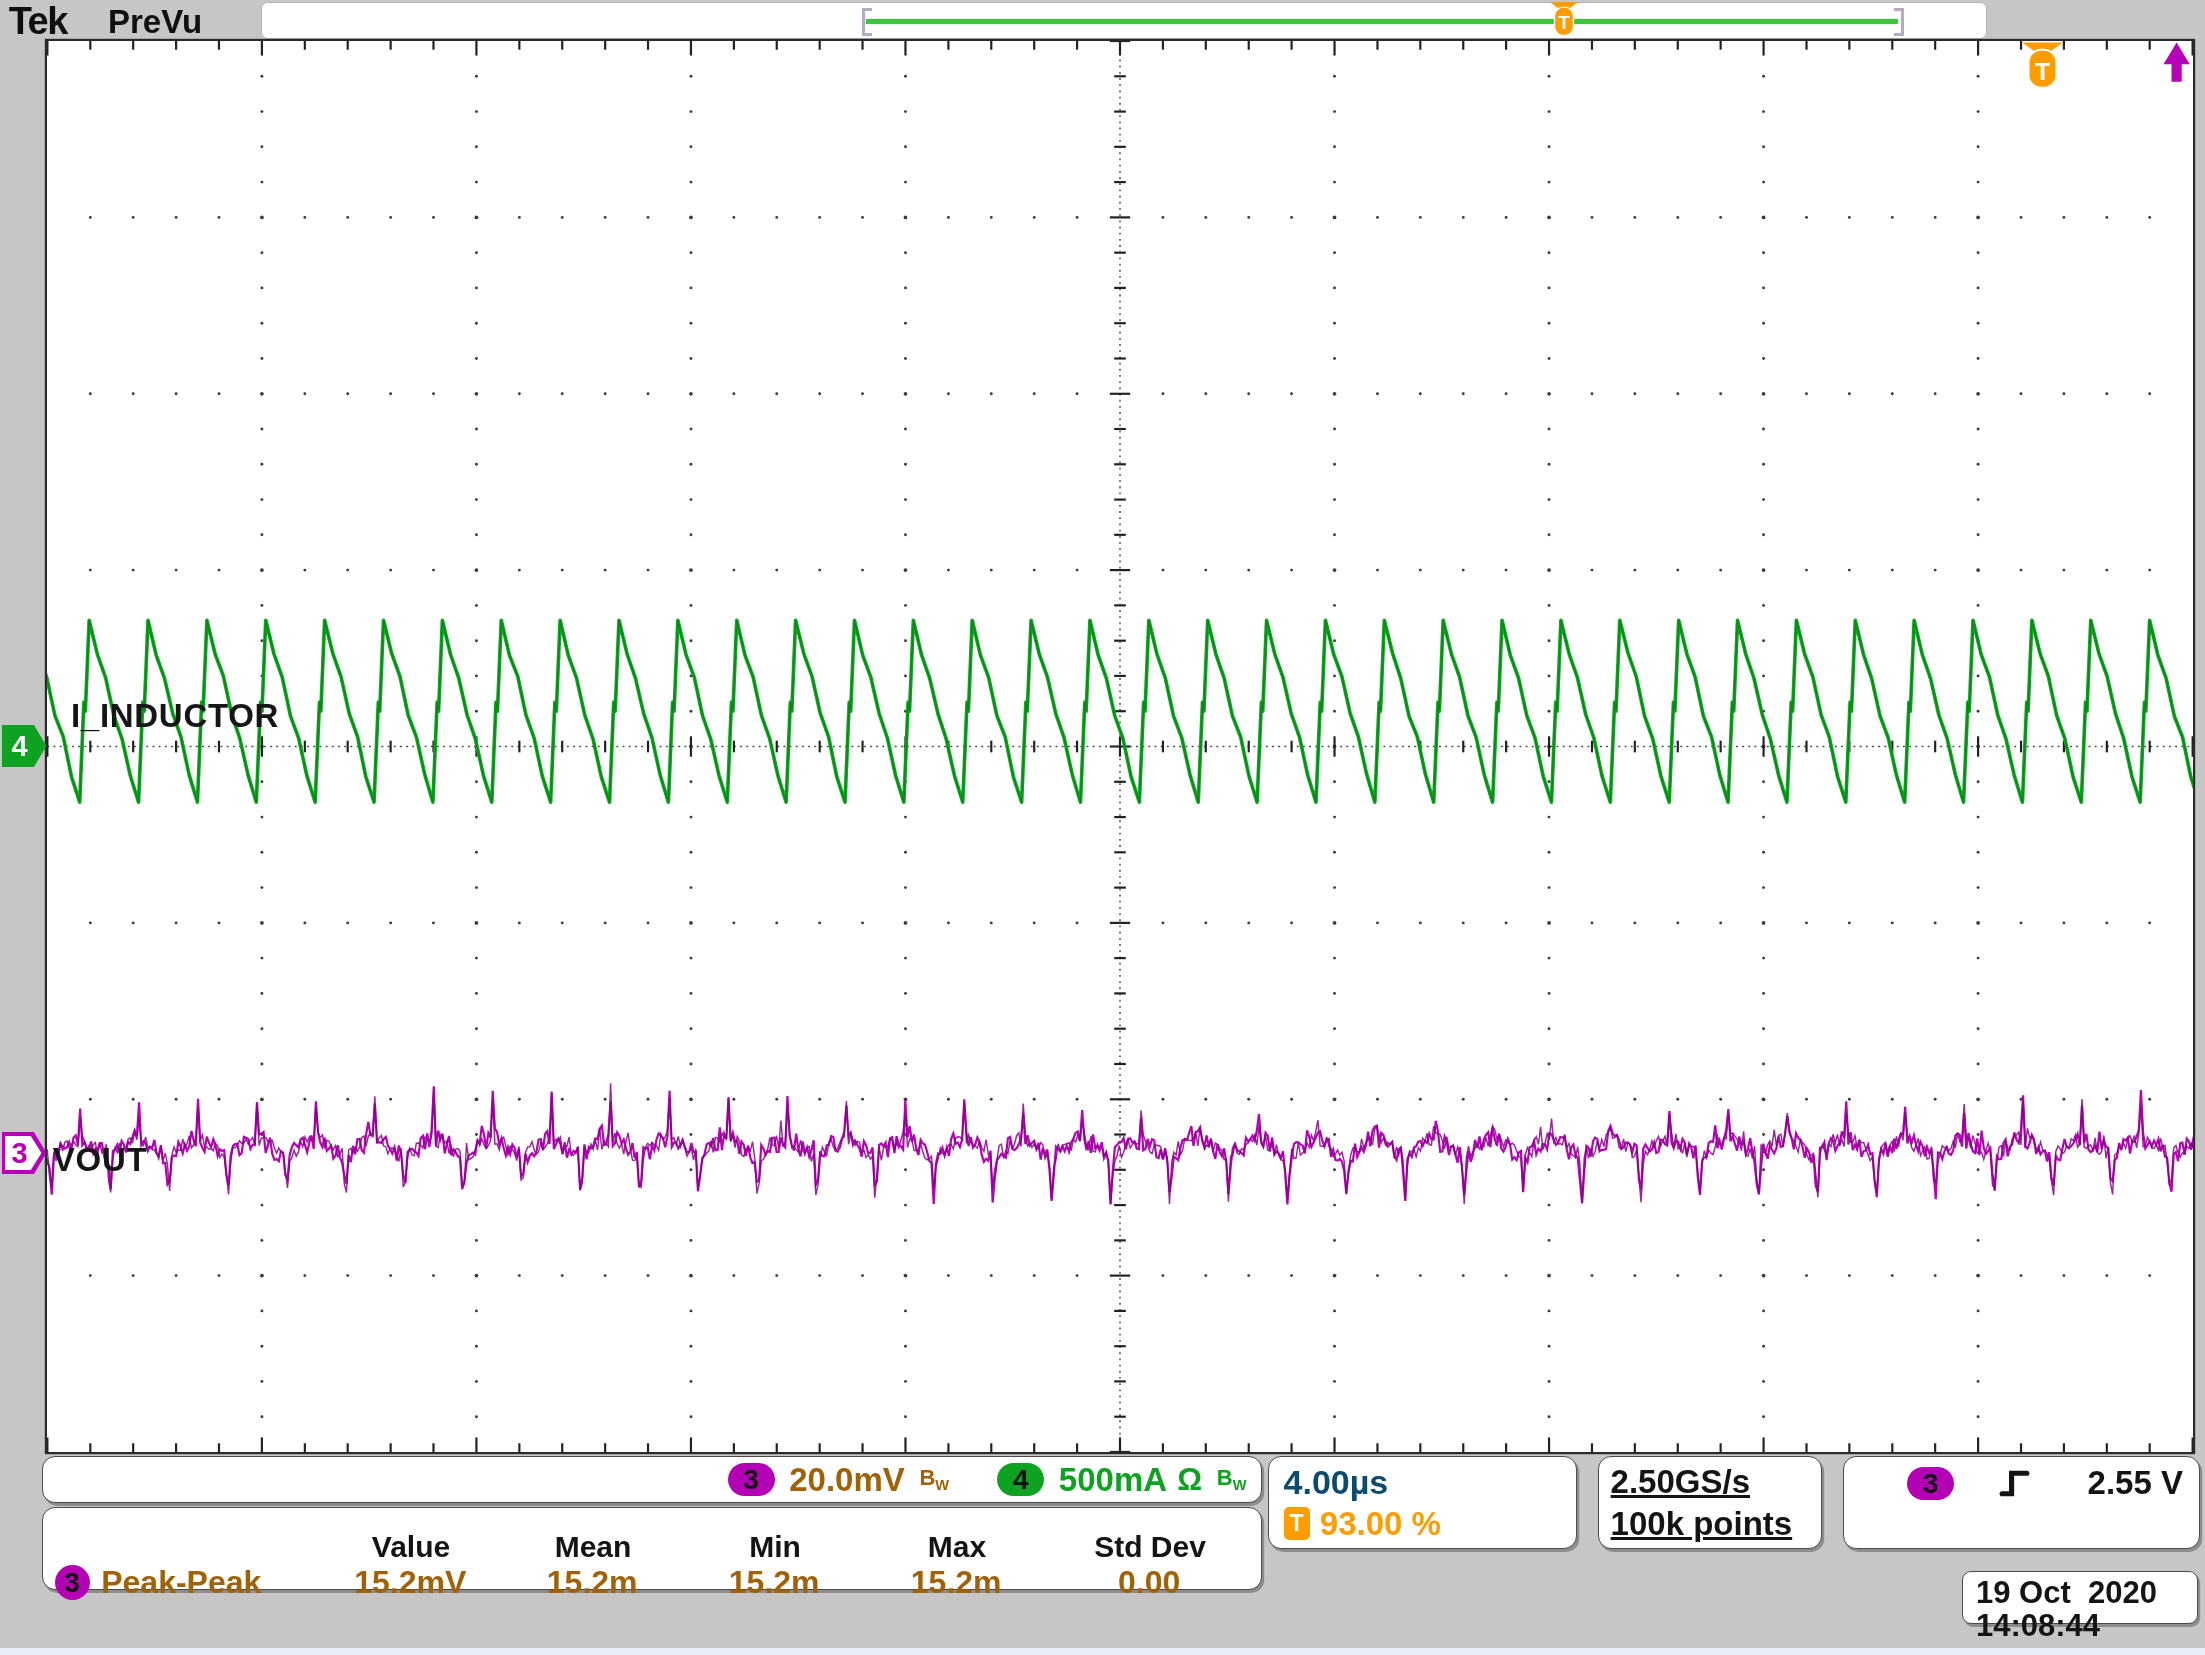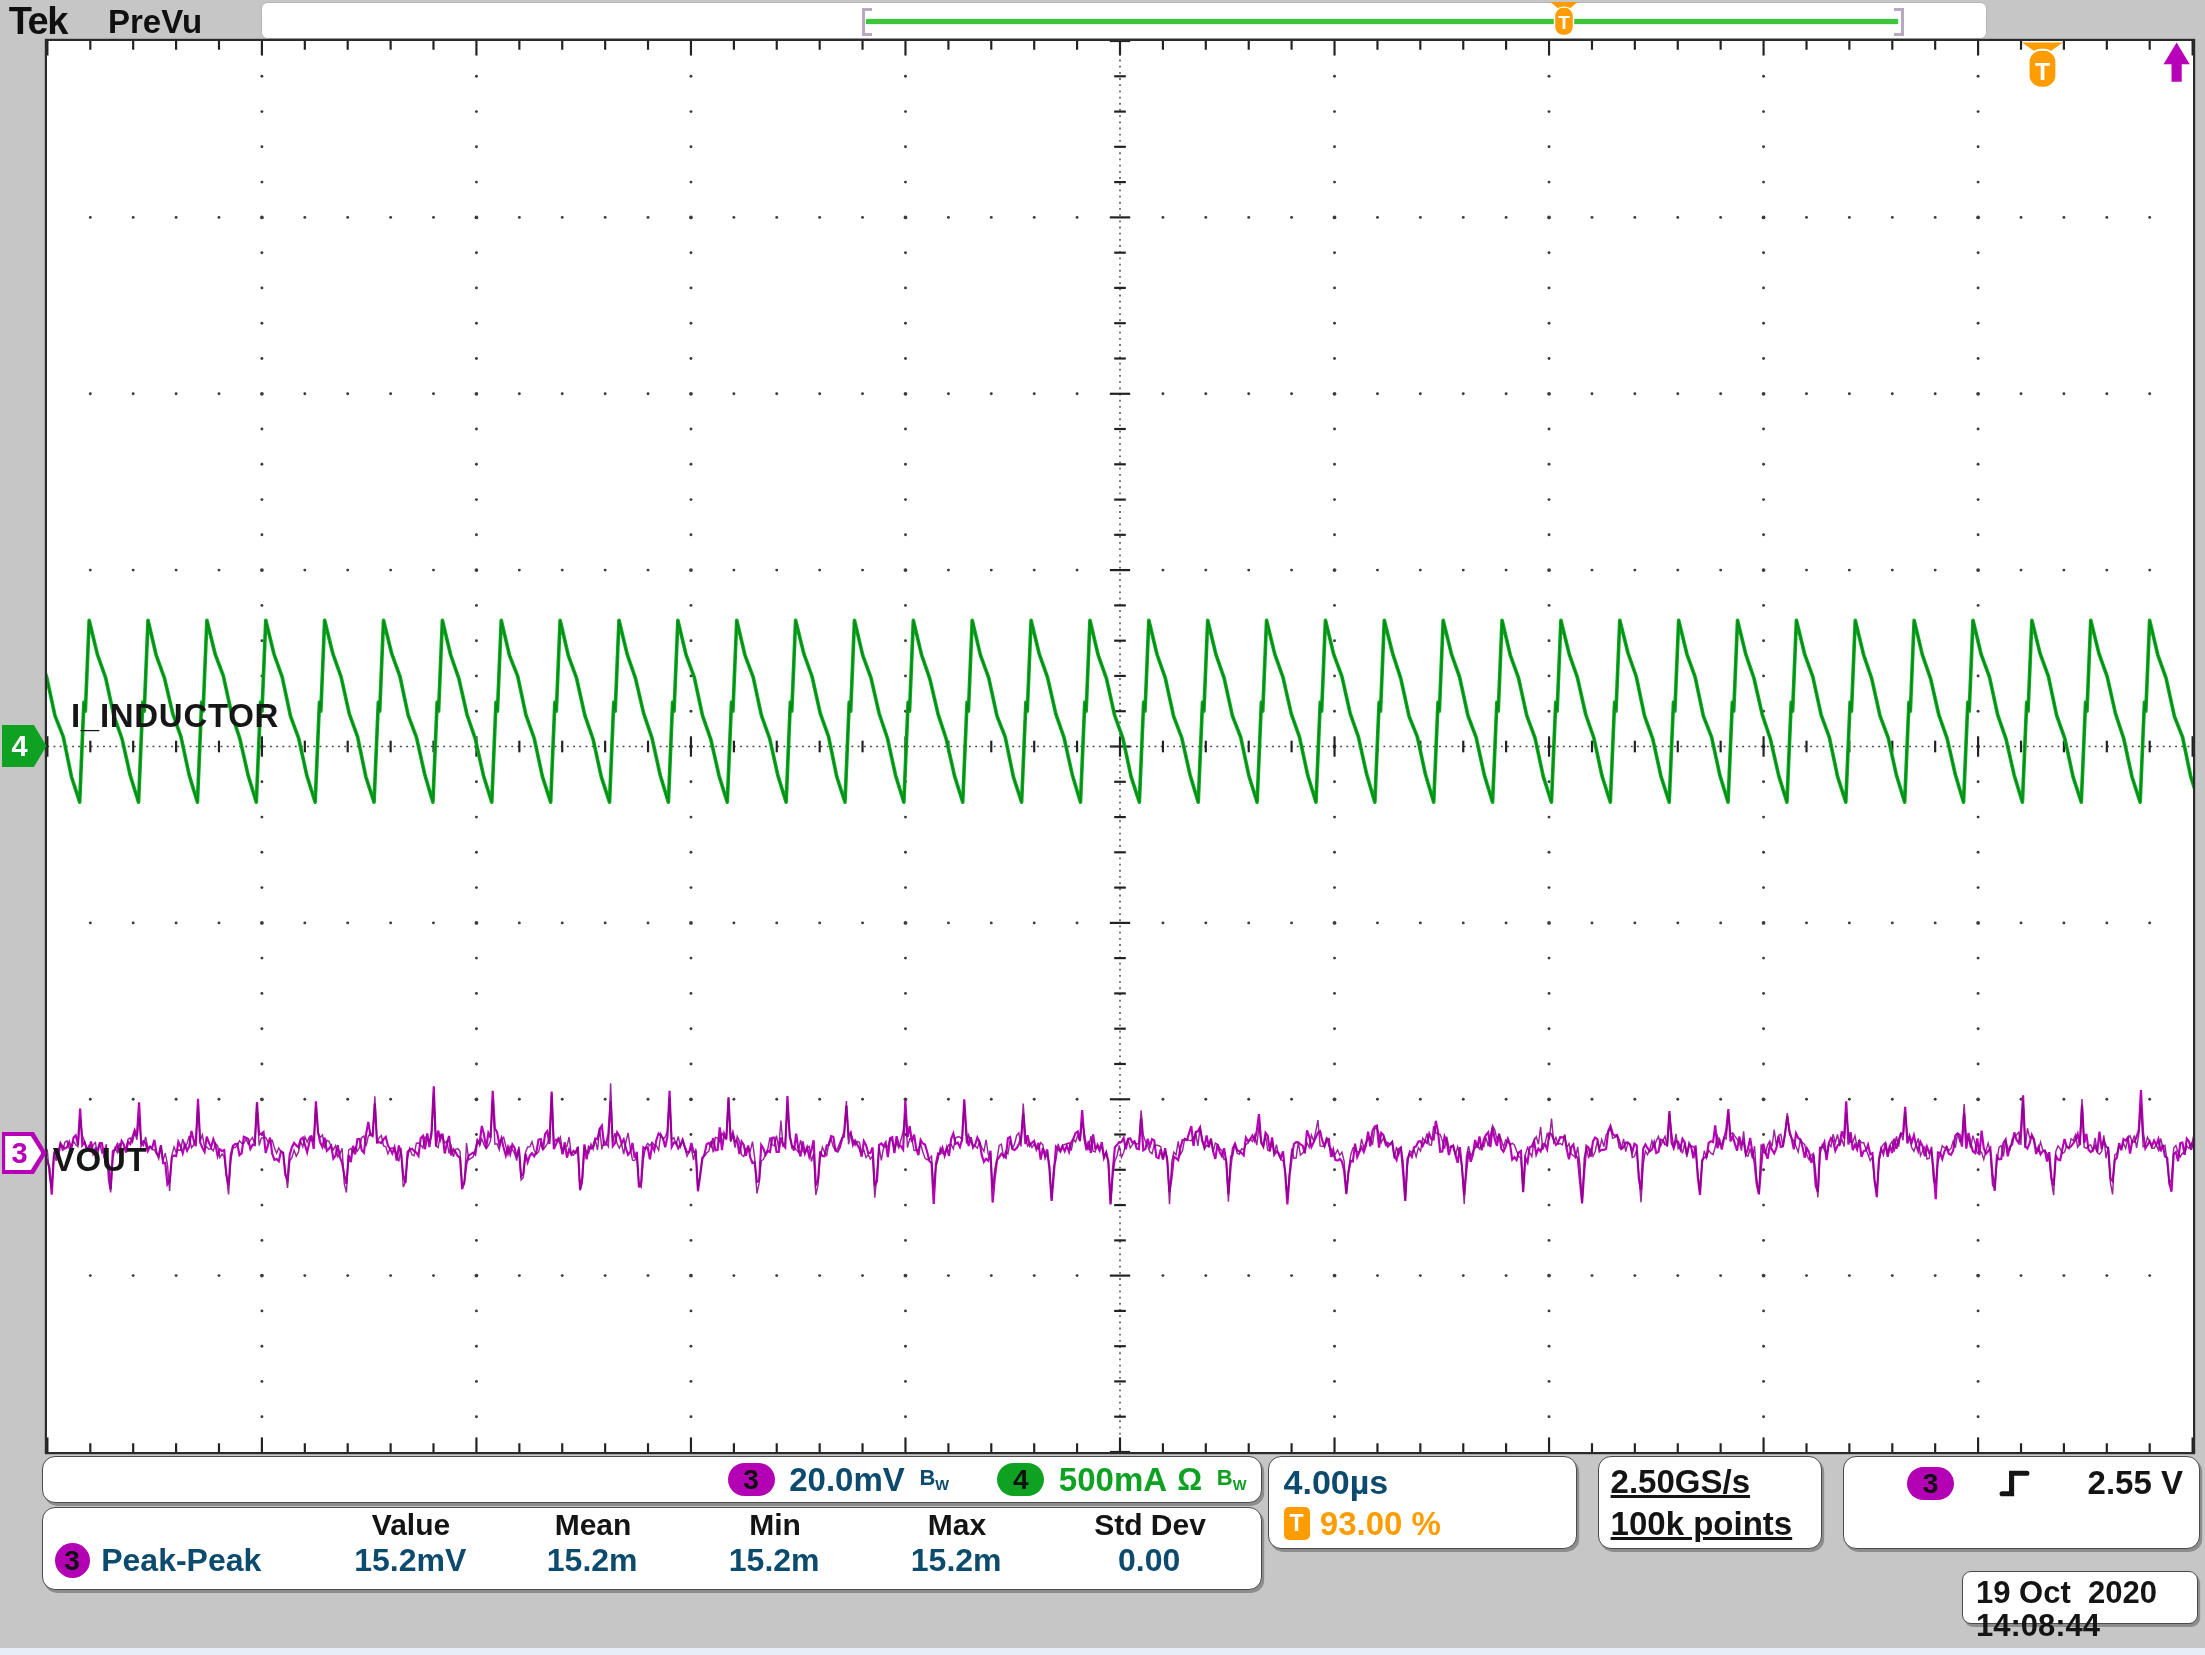--- a/index.html
+++ b/index.html
@@ -32,39 +32,39 @@
   .flag4{left:1.5px;top:725px;}
   .flag4 .shape{background:#0ea122;}
   .flag4 .num{color:#ffffff;}
   .flag3{left:1.5px;top:1132px;}
   .flag3 .shape{background:#b800b8;}
   .flag3 .num{color:#b800b8;}
   
   .box{position:absolute;background:#ffffff;border:1.5px solid #4a4a4a;border-radius:13px;box-sizing:border-box;box-shadow:2.2px 2.9px 0 rgba(110,110,110,.65);}
   .scale-box{left:42px;top:1456px;width:1220px;height:47px;display:flex;align-items:center;justify-content:flex-end;gap:14.6px;padding-right:14.6px;}
   .scale-box .txt{font-size:33px;font-weight:700;}
-  .mag{color:#0c4a6e;} .grn{color:#0ea122;} .org{color:#ff9d00;}
+  .mag{color:#a16207;} .grn{color:#0ea122;} .org{color:#ff9d00;}
   .badge{display:inline-block;min-width:47px;height:33px;border-radius:16.7px;text-align:center;line-height:34px;font-size:28px;font-weight:800;color:#101010;}
   .badge.b3{background:#b400b4;} .badge.b4{background:#0ea122;}
   .bw{font-size:22px;font-weight:800;line-height:1;}
   .bw sub{font-size:14.6px;}
   .omega{font-size:31px;font-weight:700;margin-left:-4.4px;}
   .tb-box{left:1268px;top:1456px;width:309px;height:93px;padding:4.4px 0 0 14.6px;}
   .tb-box .row1{font-size:34px;font-weight:700;color:#0c4a6e;height:42px;line-height:42px;}
   .tb-box .row2{display:flex;align-items:center;gap:10.2px;height:41px;}
   .t-icon{display:inline-block;width:26px;height:33px;background:#ff9d00;border-radius:5.1px;color:#fff;font-size:23px;font-weight:800;text-align:center;line-height:33px;}
   .tb-box .pct{font-size:33px;font-weight:700;}
   .acq-box{left:1598px;top:1456px;width:224px;height:93px;padding:4.4px 0 0 11.6px;}
   .acq-box div{font-size:33px;font-weight:700;color:#141414;height:42px;line-height:42px;text-decoration:underline;}
   .trig-box{left:1843px;top:1456px;width:357px;height:93px;padding:5.8px 16px 0 63px;display:flex;align-items:flex-start;}
   .trig-box .line{display:flex;align-items:center;width:100%;height:41px;}
   .slope{margin-left:45px;}
   .trig-level{margin-left:auto;font-size:33px;font-weight:700;color:#141414;}
   
-  .meas-box{left:42px;top:1507px;width:1220px;height:83px;padding-top:0;}
+  .meas-box{left:42px;top:1507px;width:1220px;height:83px;padding-top:22px;}
   .meas-head{display:flex;margin-left:277px;height:33px;}
   .meas-head span{font-size:30px;font-weight:700;color:#141414;text-align:center;line-height:33px;}
   .c1{width:182px;} .c2{width:182px;} .c3{width:182px;} .c4{width:182px;} .c5{width:204px;}
   .meas-row{display:flex;align-items:center;height:39px;}
   .meas-row .mbadge{width:35px;height:35px;border-radius:50%;background:#b400b4;color:#101010;font-size:28px;font-weight:800;text-align:center;line-height:36px;margin-left:11.6px;}
   .meas-row .mname{width:218px;margin-left:11.6px;font-size:32px;font-weight:700;}
   .meas-row .val{font-size:32px;font-weight:700;text-align:center;}
   
   .date-box{left:1962px;top:1571px;width:236px;height:53px;padding:4.4px 0 0 13px;border-radius:9px;}
   .date-box div{font-size:31px;font-weight:700;color:#141414;height:33px;line-height:33px;white-space:pre;}

